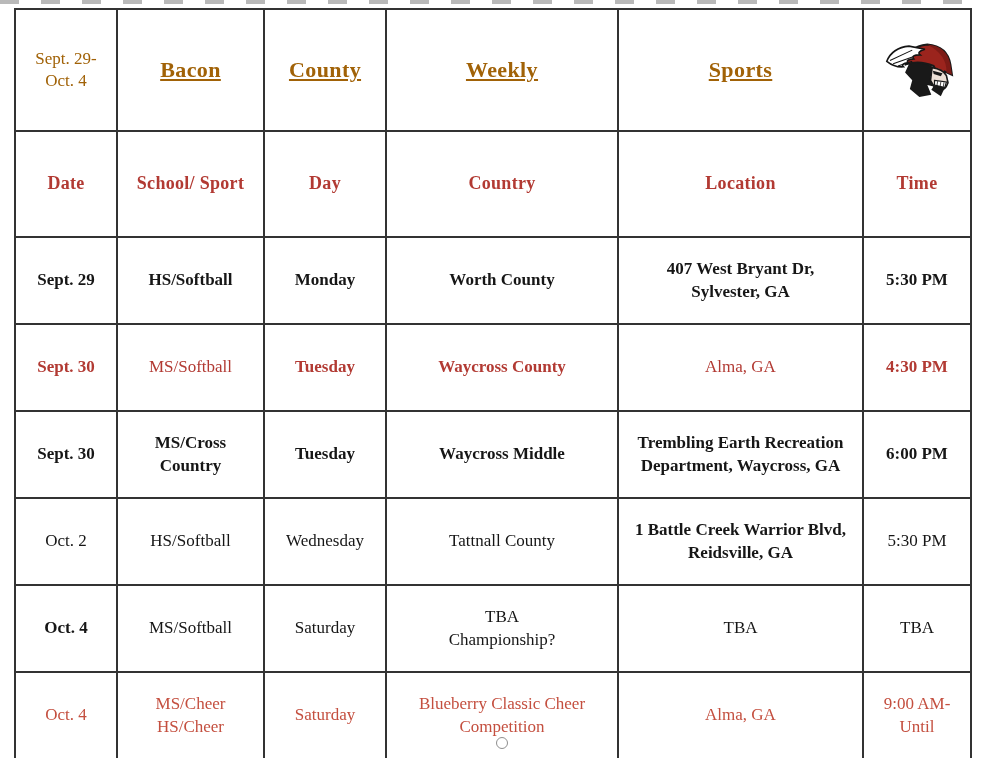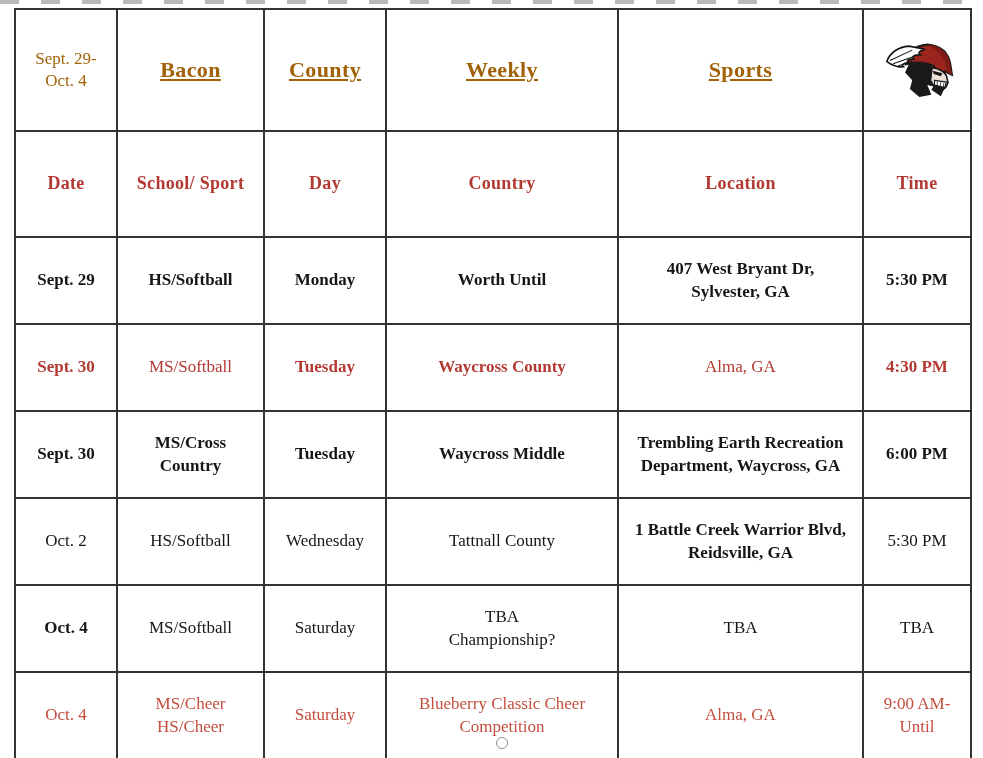--- a/index.html
+++ b/index.html
@@ -103,21 +103,21 @@
       <td>Day</td>
       <td>Country</td>
       <td>Location</td>
       <td>Time</td>
     </tr>
 
     <tr class="data ink bold">
       <td>Sept. 29</td>
       <td>HS/Softball</td>
       <td>Monday</td>
-      <td>Worth Until</td>
+      <td>Worth County</td>
       <td>407 West Bryant Dr,
 Sylvester, GA</td>
       <td>5:30 PM</td>
     </tr>
 
     <tr class="data red bold">
       <td>Sept. 30</td>
       <td class="r">MS/Softball</td>
       <td>Tuesday</td>
       <td>Waycross County</td>

